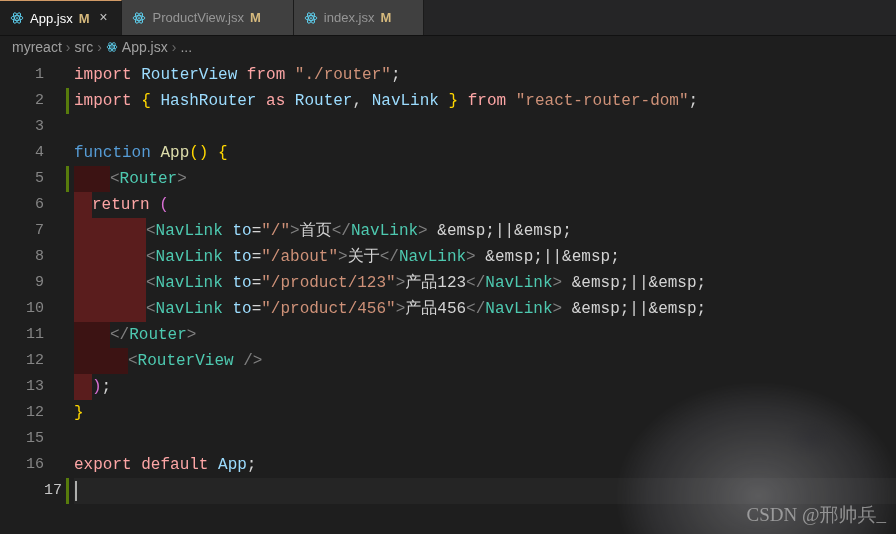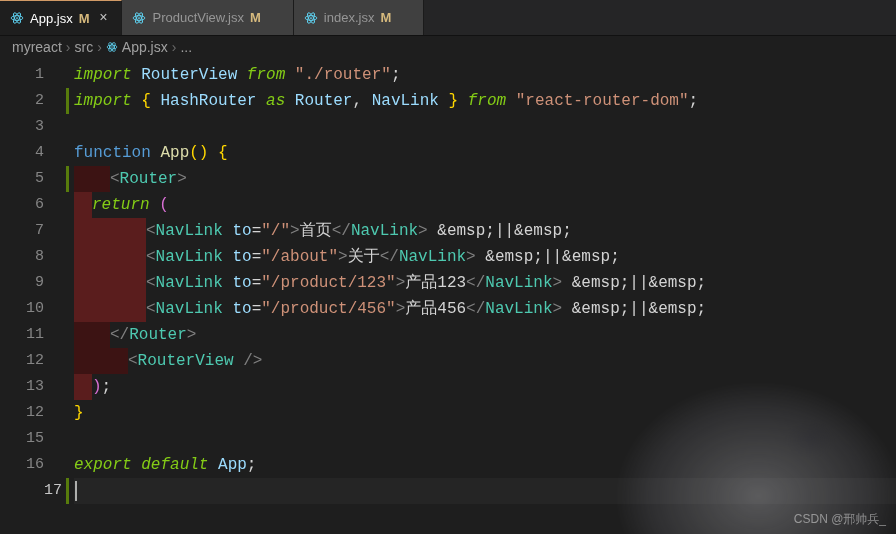--- a/index.html
+++ b/index.html
@@ -87,21 +87,21 @@
   }
   .line { height: 26px; line-height: 26px; white-space: pre; position: relative; }
   .line.current { background: rgba(255,255,255,0.03); }
   .indent-mark {
     display: inline-block;
     background: #5a1d1d;
     height: 26px;
     vertical-align: top;
   }
   .indent-mark.dark { background: #3c1313; }
-  .mag  { color: #84cc16; font-style: italic; }
+  .mag  { color: #fca5a5; }
   .blue { color: #569cd6; }
   .yell { color: #dcdcaa; }
   .str  { color: #ce9178; }
   .attr { color: #9cdcfe; }
   .pun  { color: #d4d4d4; }
   .tag  { color: #4ec9b0; }
   .brace{ color: #ffd700; }
   .ang  { color: #808080; }
   .txt  { color: #d4d4d4; }
   .pink { color: #da70d6; }
@@ -113,22 +113,22 @@
     vertical-align: middle;
     margin-left: 1px;
   }
   .git-bar { position:absolute; left:66px; top:4px; width:3px; }
   .git-seg { position:absolute; width:3px; background:#587c0c; }
   .watermark {
     position: absolute;
     right: 10px;
     bottom: 6px;
     color: rgba(220,220,220,0.55);
-    font-size: 12px;
-    font-family: Liberation Sans, sans-serif;
+    font-size: 19px;
+    font-family: Liberation Serif, serif;
   }
 </style>
 </head>
 <body>
 
 <div class="bg-art"></div>
 
 <div class="tabbar">
   <div class="tab active">
     <span class="react-icon">

